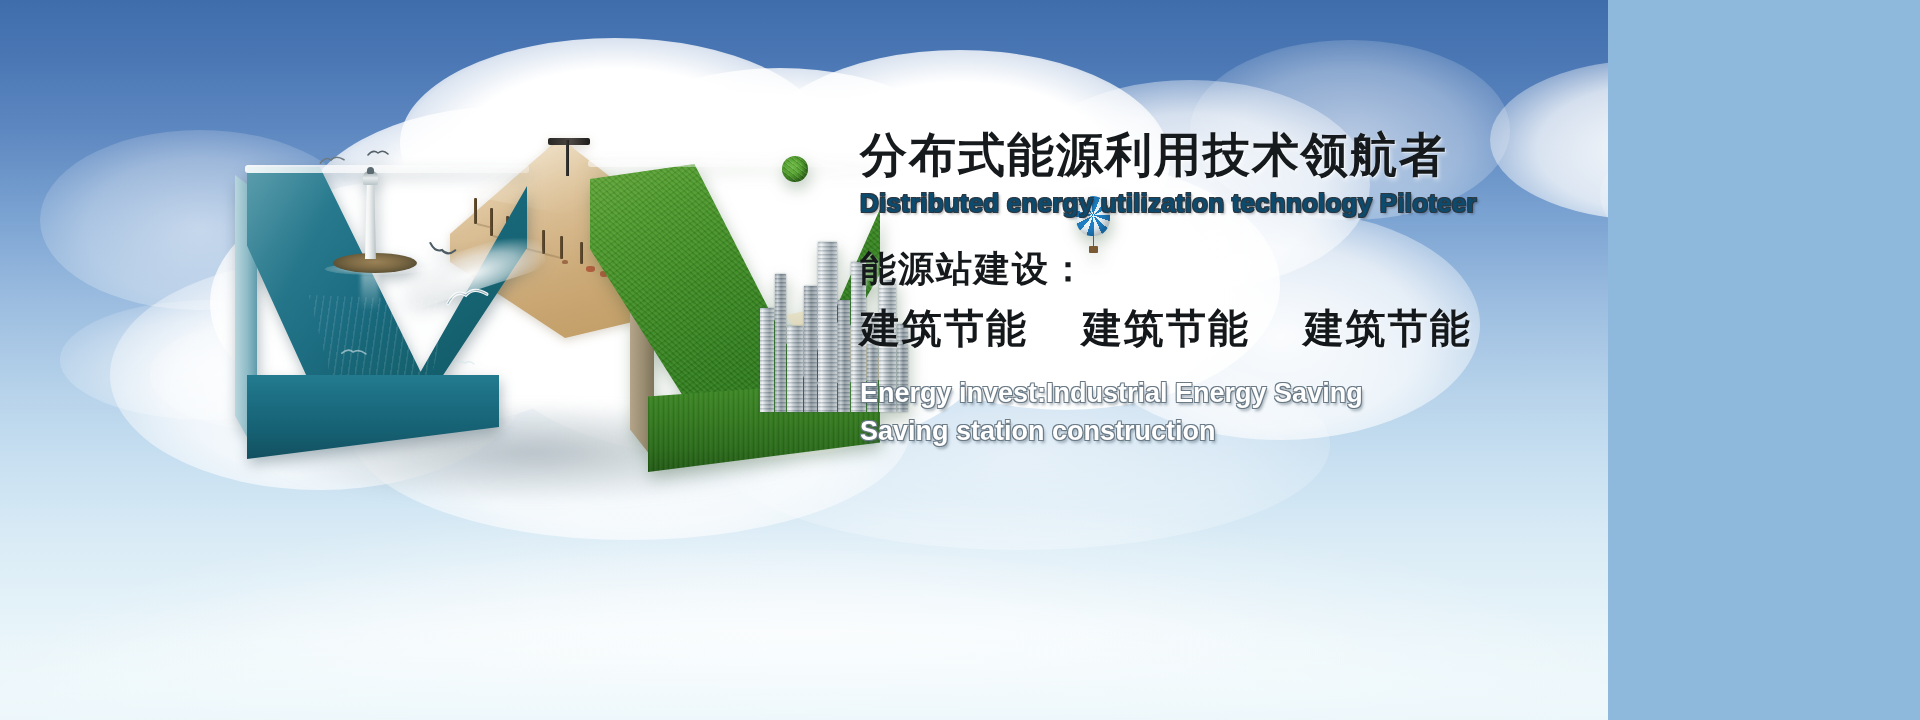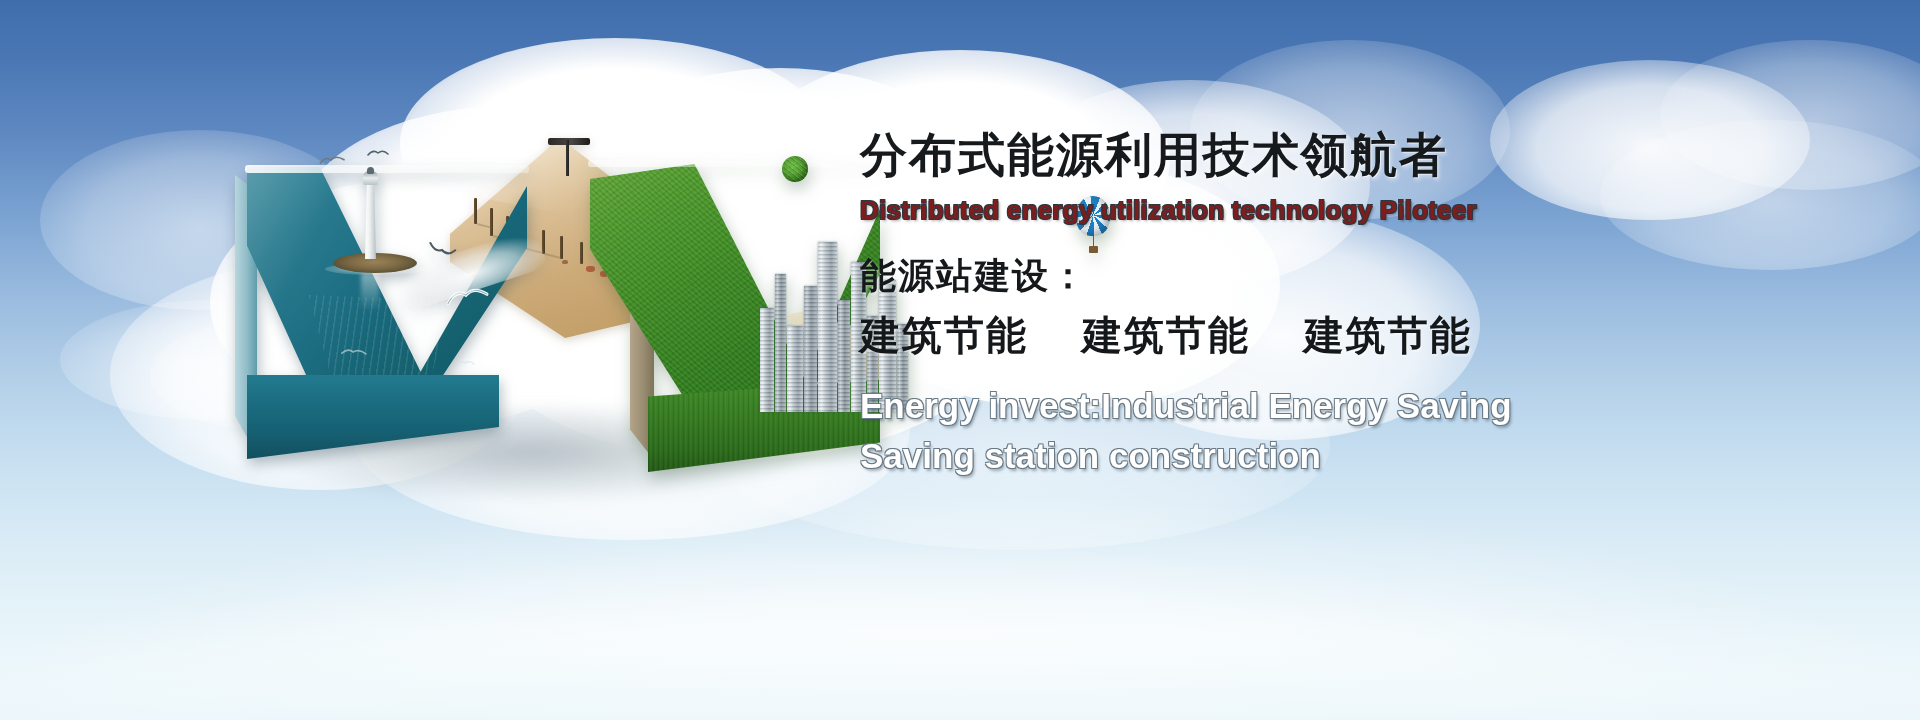--- a/index.html
+++ b/index.html
@@ -4,21 +4,21 @@
 <style>
   * { margin:0; padding:0; box-sizing:border-box; }
   html,body { width:1920px; height:720px; overflow:hidden; }
   body {
     font-family:"Liberation Sans", sans-serif;
     background:#8fb8dd;
   }
 
   #banner {
     position:relative;
-    width:1920px; height:720px;
+    width:1608px; height:720px;
     overflow:hidden;
     padding-left:32px;
   }
 
   
   .sky {
     position:absolute; inset:0;
     background:linear-gradient(to bottom,
       #3f6cab 0%,
       #4a77b4 8%,
@@ -287,23 +287,23 @@
 
   .cn-head {
     font-family:"DejaVu Sans", sans-serif;
     font-size:47px; font-weight:700; letter-spacing:2px;
     color:#161a1c; line-height:1.16;
     text-shadow:
       1px 1px 0 rgba(255,255,255,.55),
       2px 3px 4px rgba(255,255,255,.45);
   }
   .en-sub {
-    margin-top:12px;
+    margin-top:5px;
     font-size:26px; font-weight:700; letter-spacing:.2px;
-    color:#7f1d1d; line-height:1.2;
+    color:#0c4a6e; line-height:1.2;
     text-shadow:
       -1px -1px 0 #2c3740, 1px -1px 0 #2c3740,
       -1px  1px 0 #2c3740, 1px  1px 0 #2c3740,
        2px  2px 3px rgba(0,0,0,.35);
   }
   .cn-line2 {
     margin-top:28px;
     font-family:"DejaVu Sans", sans-serif;
     font-size:36px; font-weight:700; letter-spacing:2px;
     color:#16191b; line-height:1.2;
@@ -313,21 +313,21 @@
     margin-top:14px;
     font-family:"DejaVu Sans", sans-serif;
     font-size:40px; font-weight:700; letter-spacing:2px;
     color:#15181a; line-height:1.2;
     text-shadow:1px 2px 3px rgba(255,255,255,.50);
   }
   .cn-line3 .gap { display:inline-block; width:22px; }
 
   .en-list { margin-top:22px; }
   .en-item {
-    font-size:35px; font-weight:700; line-height:1.42;
+    font-size:27px; font-weight:700; line-height:1.42;
     color:#ffffff;
     text-shadow:
       -1px -1px 0 #6a7a86, 1px -1px 0 #6a7a86,
       -1px  1px 0 #6a7a86, 1px  1px 0 #6a7a86,
        2px  3px 3px rgba(60,80,95,.45);
   }
 </style>
 </head>
 <body>
 

